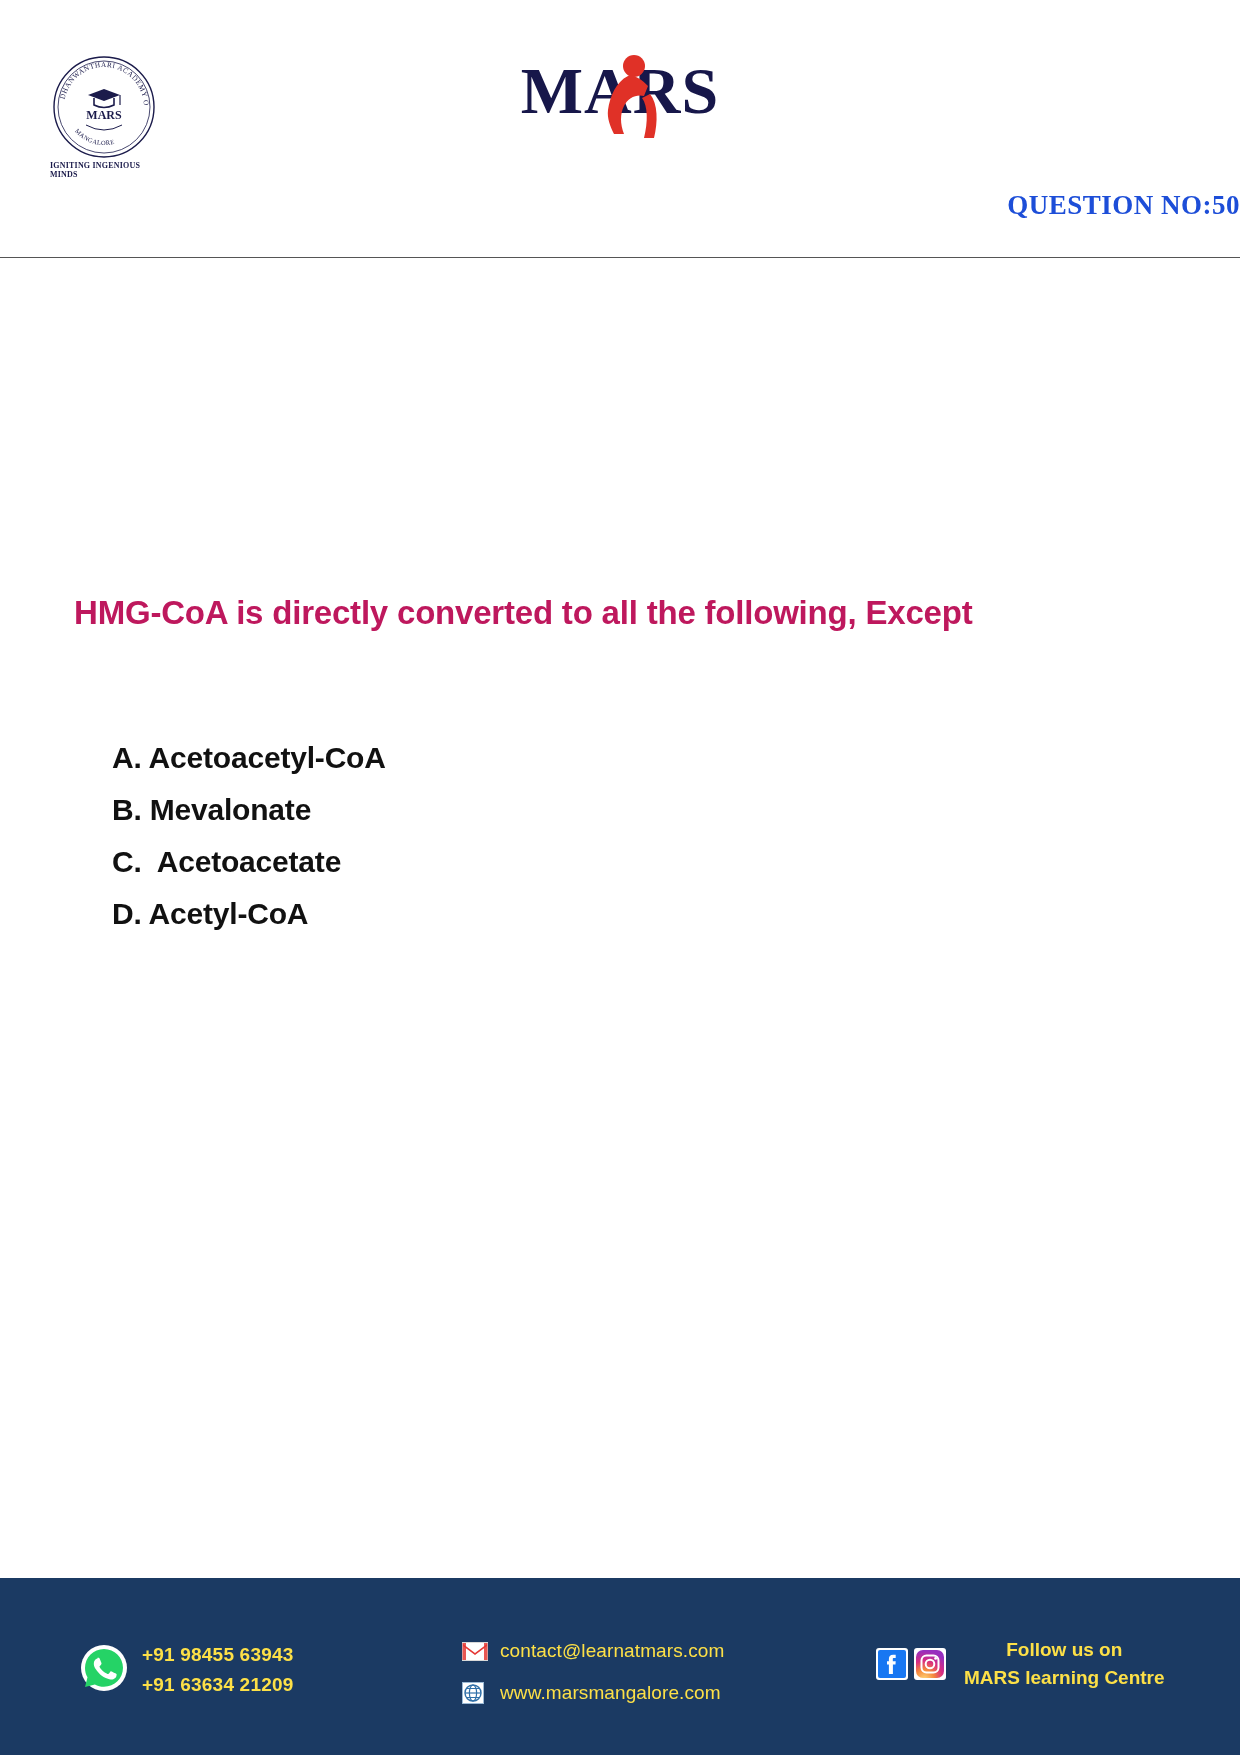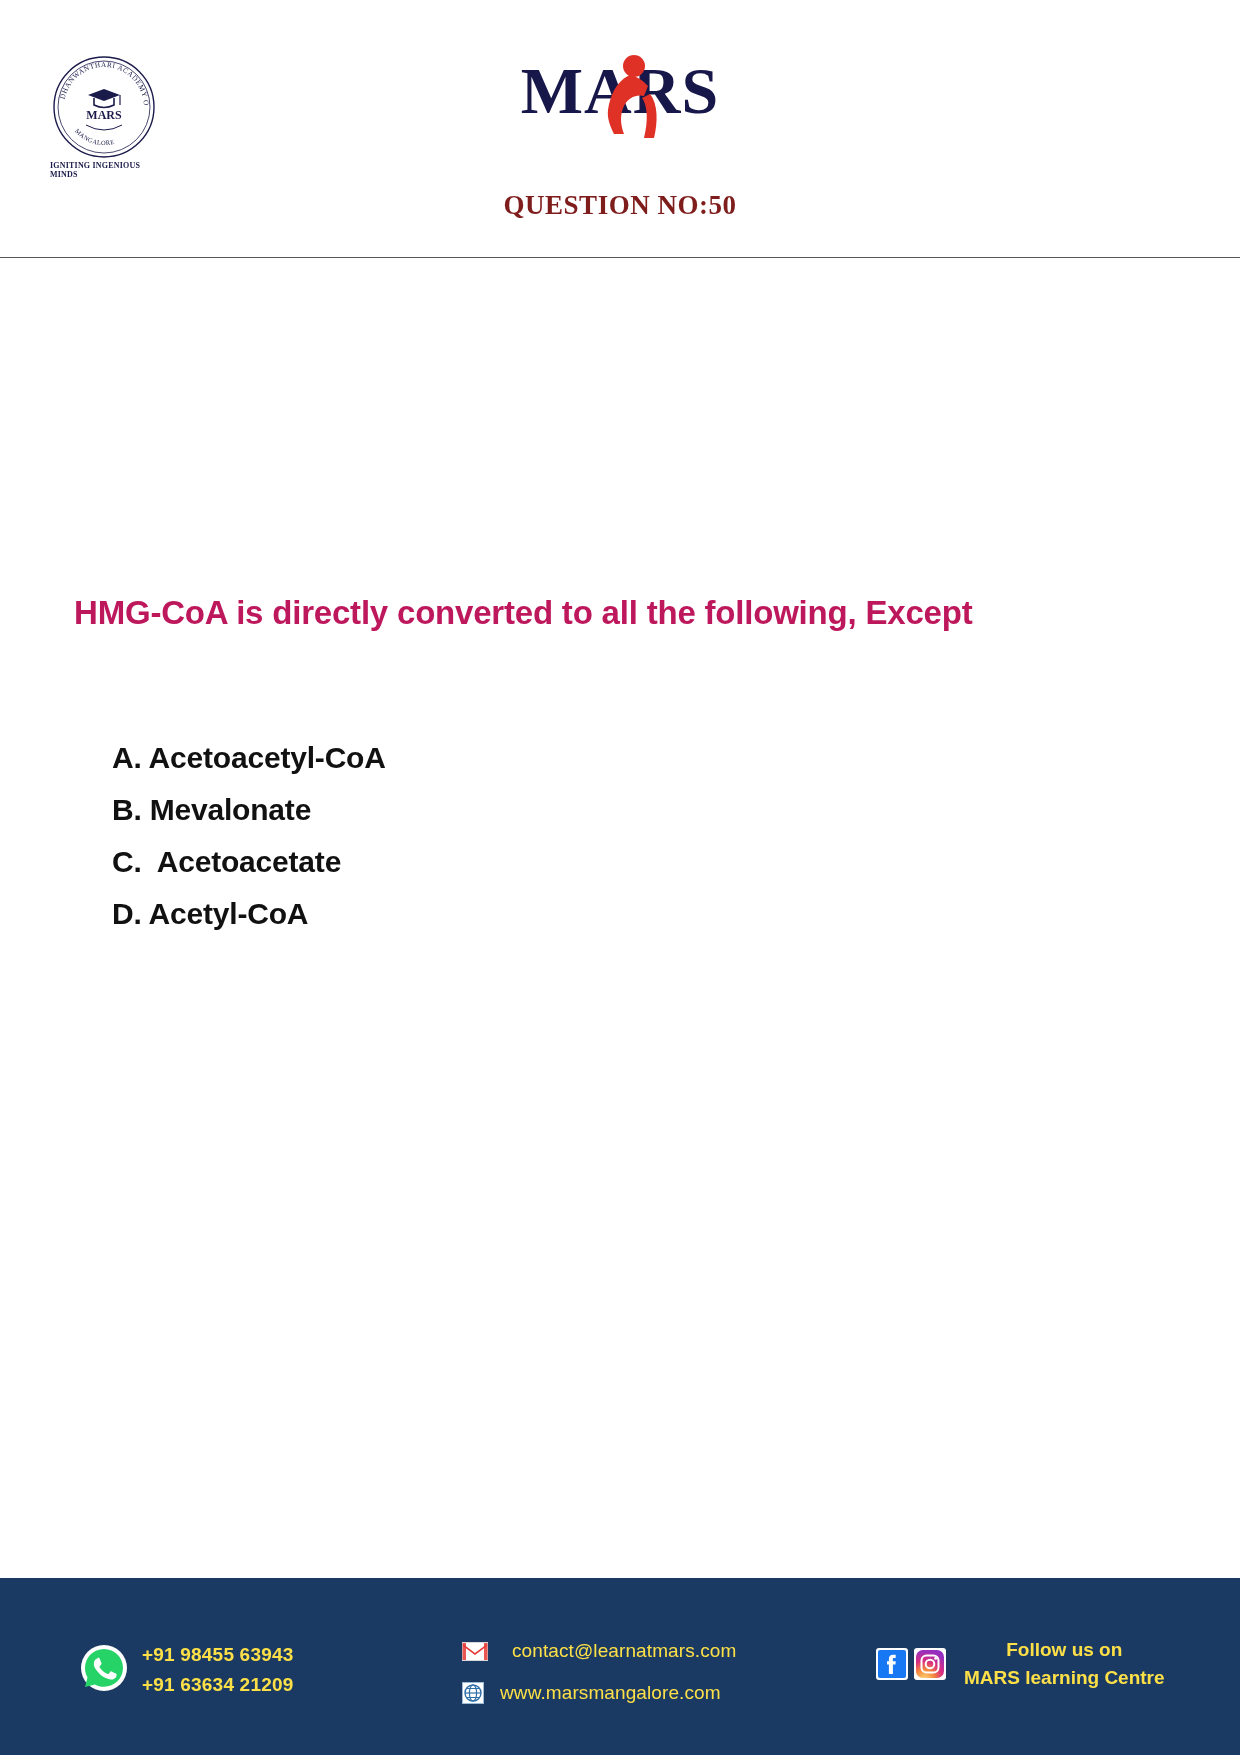--- a/index.html
+++ b/index.html
@@ -84,25 +84,25 @@
     width: 64px;
     height: 96px;
     pointer-events: none;
   }
 
   .question-no {
     position: absolute;
     left: 0;
     right: 0;
     top: 190px;
-    text-align: center;
+    text-align: right;
     font-family: "Liberation Serif", serif;
     font-weight: bold;
     font-size: 27px;
-    color: #7f1d1d;
+    color: #1d4ed8;
     letter-spacing: .5px;
   }
 
   
   .content {
     position: absolute;
     top: 258px;
     left: 0;
     right: 0;
     bottom: 177px;
@@ -177,26 +177,25 @@
     display: flex;
     align-items: center;
     gap: 12px;
   }
   .web-row {
     position: absolute;
     left: 462px;
     top: 104px;
     display: flex;
     align-items: center;
-    gap: 4px;
+    gap: 16px;
   }
   .mail-row span.txt, .web-row span.txt {
     font-size: 19px;
     letter-spacing: .1px;
-    margin-left: 12px;
   }
   .gmail-ico { width: 26px; height: 19px; display:block; }
   .globe-ico { width: 22px; height: 22px; display:block; }
 
   
   .social {
     position: absolute;
     left: 876px;
     top: 58px;
     display: flex;

